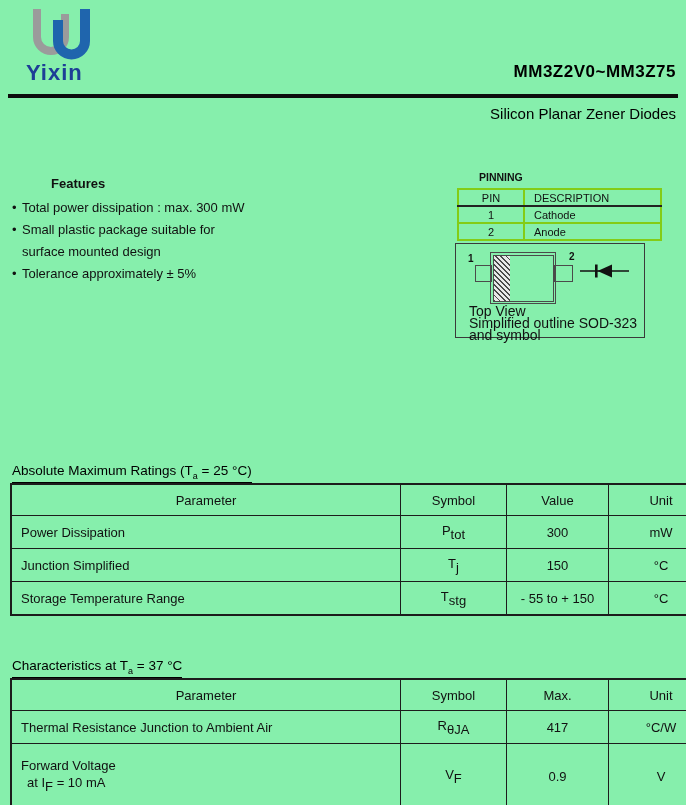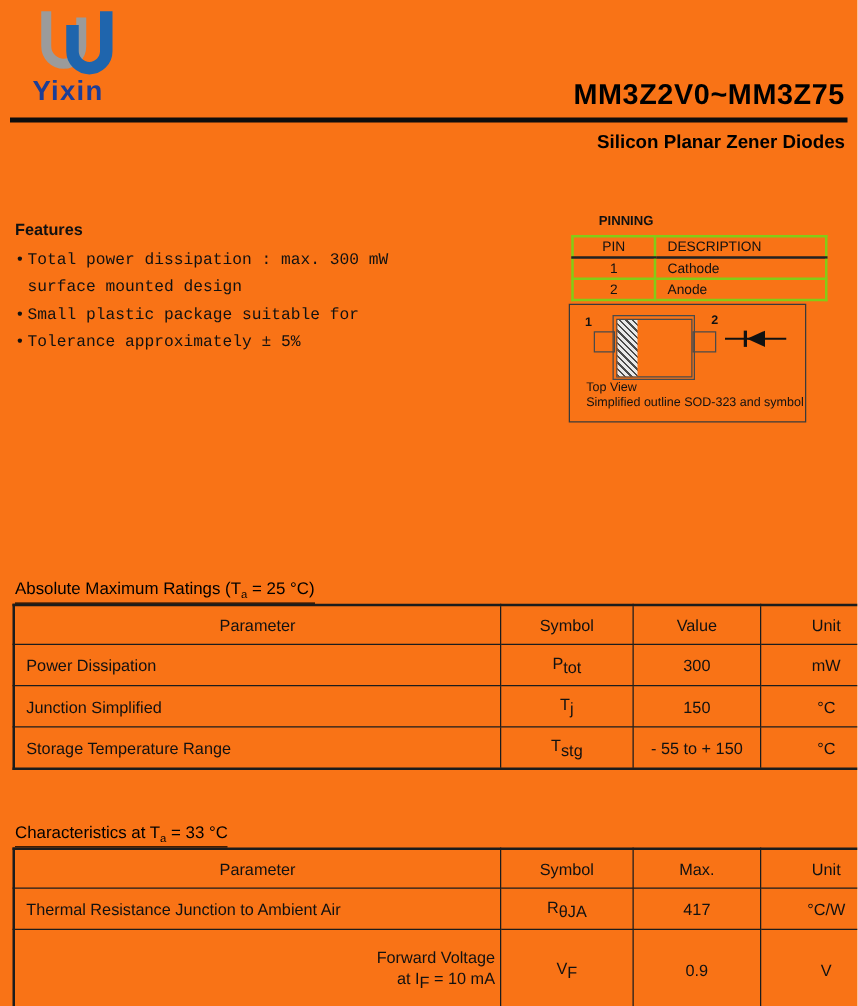--- a/index.html
+++ b/index.html
@@ -1,31 +1,31 @@
 <!DOCTYPE html>
 <html><head>
 <meta charset="utf-8">
 <style>
   html,body{margin:0;padding:0;background:#ffffff;}
   .page{
-    position:relative;width:686px;height:805px;background:#f97316;overflow:hidden;
+    position:relative;width:686px;height:805px;background:#86efac;overflow:hidden;
     font-family:"Liberation Sans","DejaVu Sans",sans-serif;color:#111;
   }
   
   .logo-svg{position:absolute;left:28px;top:8px;}
   .brand-name{position:absolute;left:26px;top:60px;font-size:22px;font-weight:bold;
     color:#1d3e96;letter-spacing:1px;}
-  .doc-title{position:absolute;right:10px;top:62px;font-size:23px;font-weight:bold;
+  .doc-title{position:absolute;right:10px;top:62px;font-size:17px;font-weight:bold;
     letter-spacing:0.5px;color:#000;}
   .header-rule{position:absolute;left:8px;right:8px;top:94px;height:4px;background:#0d0d0d;}
-  .doc-subtitle{position:absolute;right:10px;top:105px;font-size:15px;font-weight:bold;color:#000;}
+  .doc-subtitle{position:absolute;right:10px;top:105px;font-size:15px;font-weight:normal;color:#000;}
   
   .features{position:absolute;left:12px;top:176px;width:330px;font-size:13px;}
-  .features-heading{font-weight:bold;margin-bottom:6px;}
-  .feature-line{line-height:22px;white-space:nowrap;font-family:Liberation Mono, monospace;}
+  .features-heading{font-weight:bold;margin-bottom:6px;margin-left:39px;}
+  .feature-line{line-height:22px;white-space:nowrap;}
   .feature-line .bullet{display:inline-block;width:10px;}
   .feature-cont{padding-left:10px;}
   
   .pinning-heading{position:absolute;left:456px;top:171px;font-size:10.5px;font-weight:bold;padding-left:23px;}
   .pin-table{position:absolute;left:457px;top:188px;width:190px;border-collapse:collapse;
     font-size:11px;table-layout:fixed;}
   .pin-table{border:2px solid #222;}
   .pin-table th,.pin-table td{border:2px solid #84cc16;height:15px;padding:0;margin-top:20px;}
   .pin-table th{font-weight:normal;border-bottom:2px solid #222;}
   .pin-table .col-pin{width:64px;text-align:center;}
@@ -35,21 +35,21 @@
     border:1.5px solid #3a3a3a;}
   .pkg-body{position:absolute;left:34px;top:8px;width:64px;height:50px;border:1.5px solid #4a4a4a;}
   .pkg-body-inner{position:absolute;left:1.5px;top:1.5px;right:1.5px;bottom:1.5px;border:1px solid #4a4a4a;}
   .pkg-band{position:absolute;left:2.5px;top:2.5px;bottom:2.5px;width:16px;
     background:repeating-linear-gradient(45deg,#4a4a4a 0 1.3px,#e8e8e8 1.3px 3.6px);}
   .pkg-lead-left{position:absolute;left:19px;top:21px;width:15px;height:15px;border:1px solid #4a4a4a;}
   .pkg-lead-right{position:absolute;left:98px;top:21px;width:17px;height:15px;border:1px solid #4a4a4a;}
   .pkg-pin1{position:absolute;left:12px;top:9px;font-size:10px;font-weight:bold;}
   .pkg-pin2{position:absolute;left:113px;top:7px;font-size:10px;font-weight:bold;}
   .diode-sym{position:absolute;left:123px;top:19px;}
-  .pkg-caption{position:absolute;left:13px;top:61px;font-size:10px;line-height:12px;}
+  .pkg-caption{position:absolute;left:13px;top:61px;font-size:14px;line-height:12px;}
   
   .sec-heading{position:absolute;font-size:13.5px;font-weight:normal;color:#000;
     border-bottom:1.5px solid #000;padding-bottom:1px;}
   .sec-heading sub{font-size:9px;}
   .amr-heading{left:12px;top:463px;}
   .char-heading{left:12px;top:658px;}
   
   .spec-table{position:absolute;left:10px;width:666px;border-collapse:collapse;
     font-size:13px;table-layout:fixed;border:2px solid #1c1c1c;}
   .amr-table{top:483px;}
@@ -58,21 +58,21 @@
   .spec-table th{height:22px;text-align:center;}
   .spec-table td{height:24px;}
   .c-param{width:380px;}
   .c-sym{width:97px;}
   .c-val{width:93px;}
   .c-unit{width:96px;margin-top:44px;}
   td.c-param{text-align:left;padding-left:9px;margin-left:28px;}
   td.c-sym,td.c-val,td.c-unit{text-align:center;}
   .spec-table sub{font-size:13px;}
   .tall-row td{height:56px;}
-  .param-line{line-height:17px;text-align:right;}
+  .param-line{line-height:17px;}
   .param-line.indent{padding-left:6px;}
 </style>
 </head>
 <body>
 
 <div class="page">
 
   <svg class="logo-svg" width="74" height="52" viewBox="0 0 74 52">
     <path d="M9,1 V29 A14,14 0 0 0 37,29 V6" fill="none" stroke="#9b9b9b" stroke-width="8"></path>
     <path d="M30,12 V33 A13.5,13.5 0 0 0 57,33 V1" fill="none" stroke="#1f65ad" stroke-width="10"></path>
@@ -80,25 +80,25 @@
   <div class="brand-name">Yixin</div>
   <div class="doc-title">MM3Z2V0~MM3Z75</div>
   <div class="header-rule"></div>
   <div class="doc-subtitle">Silicon Planar Zener Diodes</div>
 
   <div class="features">
     <div class="features-heading">Features</div>
     <div class="feature-line">
       <span class="bullet">•</span><span>Total power dissipation : max. 300 mW</span>
     </div>
+    <div class="feature-line">
+      <span class="bullet">•</span><span>Small plastic package suitable for</span>
+    </div>
     <div class="feature-line feature-cont">
       <span>surface mounted design</span>
-    </div>
-    <div class="feature-line">
-      <span class="bullet">•</span><span>Small plastic package suitable for</span>
     </div>
     <div class="feature-line">
       <span class="bullet">•</span><span>Tolerance approximately ± 5%</span>
     </div>
   </div>
 
   <div class="pinning-heading">PINNING</div>
   <table class="pin-table">
     <tbody>
         <tr>
@@ -162,21 +162,21 @@
     <tr>
       <td class="c-param">Storage Temperature Range</td>
       <td class="c-sym"><span>T</span><sub>stg</sub></td>
       <td class="c-val">- 55 to + 150</td>
       <td class="c-unit">°C</td>
     </tr>
   </tbody>
     </table>
 
   <div class="sec-heading char-heading">
-    <span>Characteristics at T</span><sub>a</sub><span> = 33 °C</span>
+    <span>Characteristics at T</span><sub>a</sub><span> = 37 °C</span>
   </div>
   <table class="spec-table char-table">
     <tbody>
         <tr>
       <th class="c-param">Parameter</th>
       <th class="c-sym">Symbol</th>
       <th class="c-val">Max.</th>
       <th class="c-unit">Unit</th>
     </tr>
     <tr>

